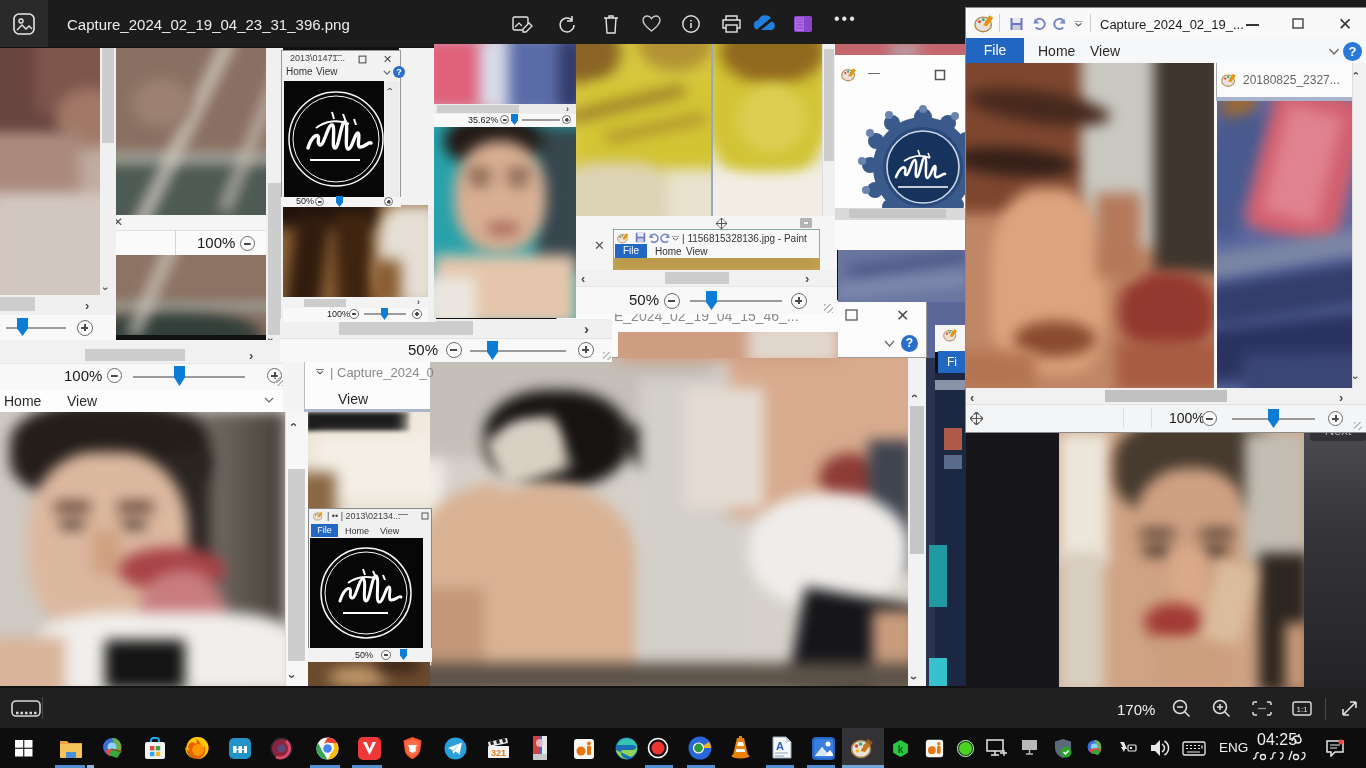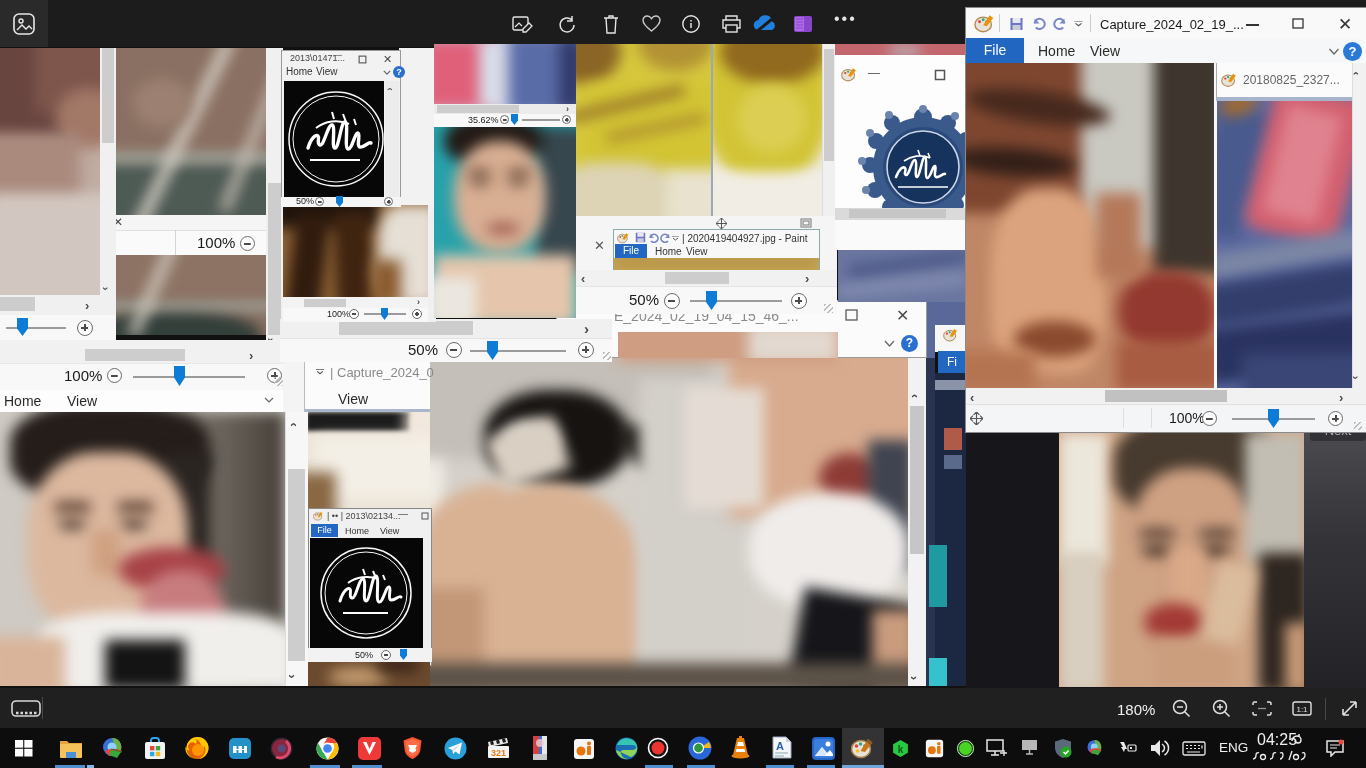--- a/index.html
+++ b/index.html
@@ -19,20 +19,21 @@
 <body>
 <div id="pg">
 
 <div class="a" style="left:0;top:0;width:1366px;height:47px;background:#1c1c1c"></div>
 <div class="a" style="left:0;top:0;width:48px;height:47px;background:#2a2a2a"></div>
 <svg class="a" style="left:13px;top:13px" width="22" height="22" viewBox="0 0 22 22">
       <rect x="1" y="1" width="20" height="20" rx="5" fill="none" stroke="#e8e8e8" stroke-width="1.6"></rect>
       <circle cx="8" cy="8" r="2" fill="none" stroke="#e8e8e8" stroke-width="1.4"></circle>
       <path d="M4 17l5-5 4 4 3-3 3 3" fill="none" stroke="#e8e8e8" stroke-width="1.4"></path>
     </svg>
+<div class="wt" style="left:67px;top:16px;font-size:15px;color:#ededed">Capture_2024_02_19_04_23_31_396.png</div>
 <svg class="a" style="left:512px;top:14px" width="21" height="21" viewBox="0 0 21 21">
       <rect x="1" y="3" width="15" height="13" rx="1.5" fill="none" stroke="#e4e4e4" stroke-width="1.4"></rect>
       <path d="M3 13l4-4 3 3" fill="none" stroke="#e4e4e4" stroke-width="1.2"></path>
       <path d="M11 15l6-6 3 3-6 6h-3z" fill="#1c1c1c" stroke="#e4e4e4" stroke-width="1.3"></path>
     </svg>
 <svg class="a" style="left:556px;top:14px" width="21" height="21" viewBox="0 0 21 21">
       <path d="M16 6a7 7 0 1 0 2 5" fill="none" stroke="#e4e4e4" stroke-width="1.5"></path>
       <path d="M16 2v5h-5" fill="none" stroke="#e4e4e4" stroke-width="1.5"></path>
     </svg>
 <svg class="a" style="left:601px;top:13px" width="20" height="22" viewBox="0 0 20 22">
@@ -177,21 +178,21 @@
       <path d="M2 5a4 4 0 1 1 1 3" fill="none" stroke="#7a88c8" stroke-width="1.6"></path>
       <path d="M2 1v4h4" fill="#7a88c8"></path>
     </svg>
 <svg class="a" style="left:660px;top:233px" width="11" height="10" viewBox="0 0 11 10">
       <path d="M9 5a4 4 0 1 0-1 3" fill="none" stroke="#7a88c8" stroke-width="1.6"></path>
       <path d="M9 1v4H5" fill="#7a88c8"></path>
     </svg>
 <svg class="a" style="left:672px;top:236px" width="7" height="5" viewBox="0 0 7 5">
       <path d="M0 0h7M1 2l2.5 2L6 2" stroke="#555" fill="none"></path>
     </svg>
-<div class="wt" style="left:682px;top:233px;font-size:10px;color:#333">| 2020419404927.jpg - Paint</div>
+<div class="wt" style="left:682px;top:233px;font-size:10px;color:#333">| 1156815328136.jpg - Paint</div>
 <div class="a" style="left:615px;top:244px;width:32px;height:14px;background:#2268c3;color:#fff;font-size:10px;text-align:center;line-height:14px">File</div>
 <div class="wt" style="left:655px;top:246px;font-size:10px;color:#333">Home</div>
 <div class="wt" style="left:686px;top:246px;font-size:10px;color:#333">View</div>
 <div class="ph" style="left:614px;top:258px;width:205px;height:12px;background:#c9a855">
  <div style="left:0;top:2px;width:205px;height:4px;background:#8a6a30"></div>
 </div>
 
 <div class="a" style="left:576px;top:270px;width:261px;height:16px;background:#f1f1f1"></div>
 <div class="ch" style="left:581px;top:272px;font-size:13px;transform:scaleX(-1)">›</div>
 <div class="sbt" style="left:665px;top:272px;width:64px;height:12px"></div>
@@ -589,21 +590,21 @@
 <div class="sth" style="left:1268px;top:409px;width:11px;height:19px"></div>
 <div class="pb" style="left:1328px;top:411px;width:15px;height:15px"></div>
 <div class="a" style="left:1354px;top:422px;width:8px;height:8px;background:repeating-linear-gradient(135deg,#bbb 0 1.5px,transparent 1.5px 4px)"></div>
 
 <div class="a" style="left:0;top:688px;width:1366px;height:40px;background:#202020"></div>
 <svg class="a" style="left:11px;top:700px" width="30" height="17" viewBox="0 0 30 17">
     <rect x="1" y="1" width="28" height="15" rx="4" fill="none" stroke="#d8d8d8" stroke-width="1.6"></rect>
     <path d="M5 13h2.5M9.5 13H12M14 13h2.5M18.5 13H21M23 13h2.5" stroke="#d8d8d8" stroke-width="2.4"></path>
   </svg>
 <div class="a" style="left:42px;top:697px;width:1px;height:22px;background:#484848"></div>
-<div class="wt" style="left:1117px;top:701px;font-size:15px;color:#f0f0f0">180%</div>
+<div class="wt" style="left:1117px;top:701px;font-size:15px;color:#f0f0f0">170%</div>
 <svg class="a" style="left:1172px;top:699px" width="19" height="19" viewBox="0 0 19 19">
     <circle cx="8" cy="8" r="6.5" fill="none" stroke="#e0e0e0" stroke-width="1.5"></circle>
     <path d="M13 13l4.5 4.5M5 8h6" stroke="#e0e0e0" stroke-width="1.5"></path>
   </svg>
 <svg class="a" style="left:1212px;top:699px" width="19" height="19" viewBox="0 0 19 19">
     <circle cx="8" cy="8" r="6.5" fill="none" stroke="#e0e0e0" stroke-width="1.5"></circle>
     <path d="M13 13l4.5 4.5M5 8h6M8 5v6" stroke="#e0e0e0" stroke-width="1.5"></path>
   </svg>
 <svg class="a" style="left:1252px;top:701px" width="20" height="15" viewBox="0 0 20 15">
     <path d="M1 4V2.5A1.5 1.5 0 0 1 2.5 1H5M15 1h2.5A1.5 1.5 0 0 1 19 2.5V4M19 11v1.5a1.5 1.5 0 0 1-1.5 1.5H15M5 14H2.5A1.5 1.5 0 0 1 1 12.5V11" fill="none" stroke="#e0e0e0" stroke-width="1.5"></path>

